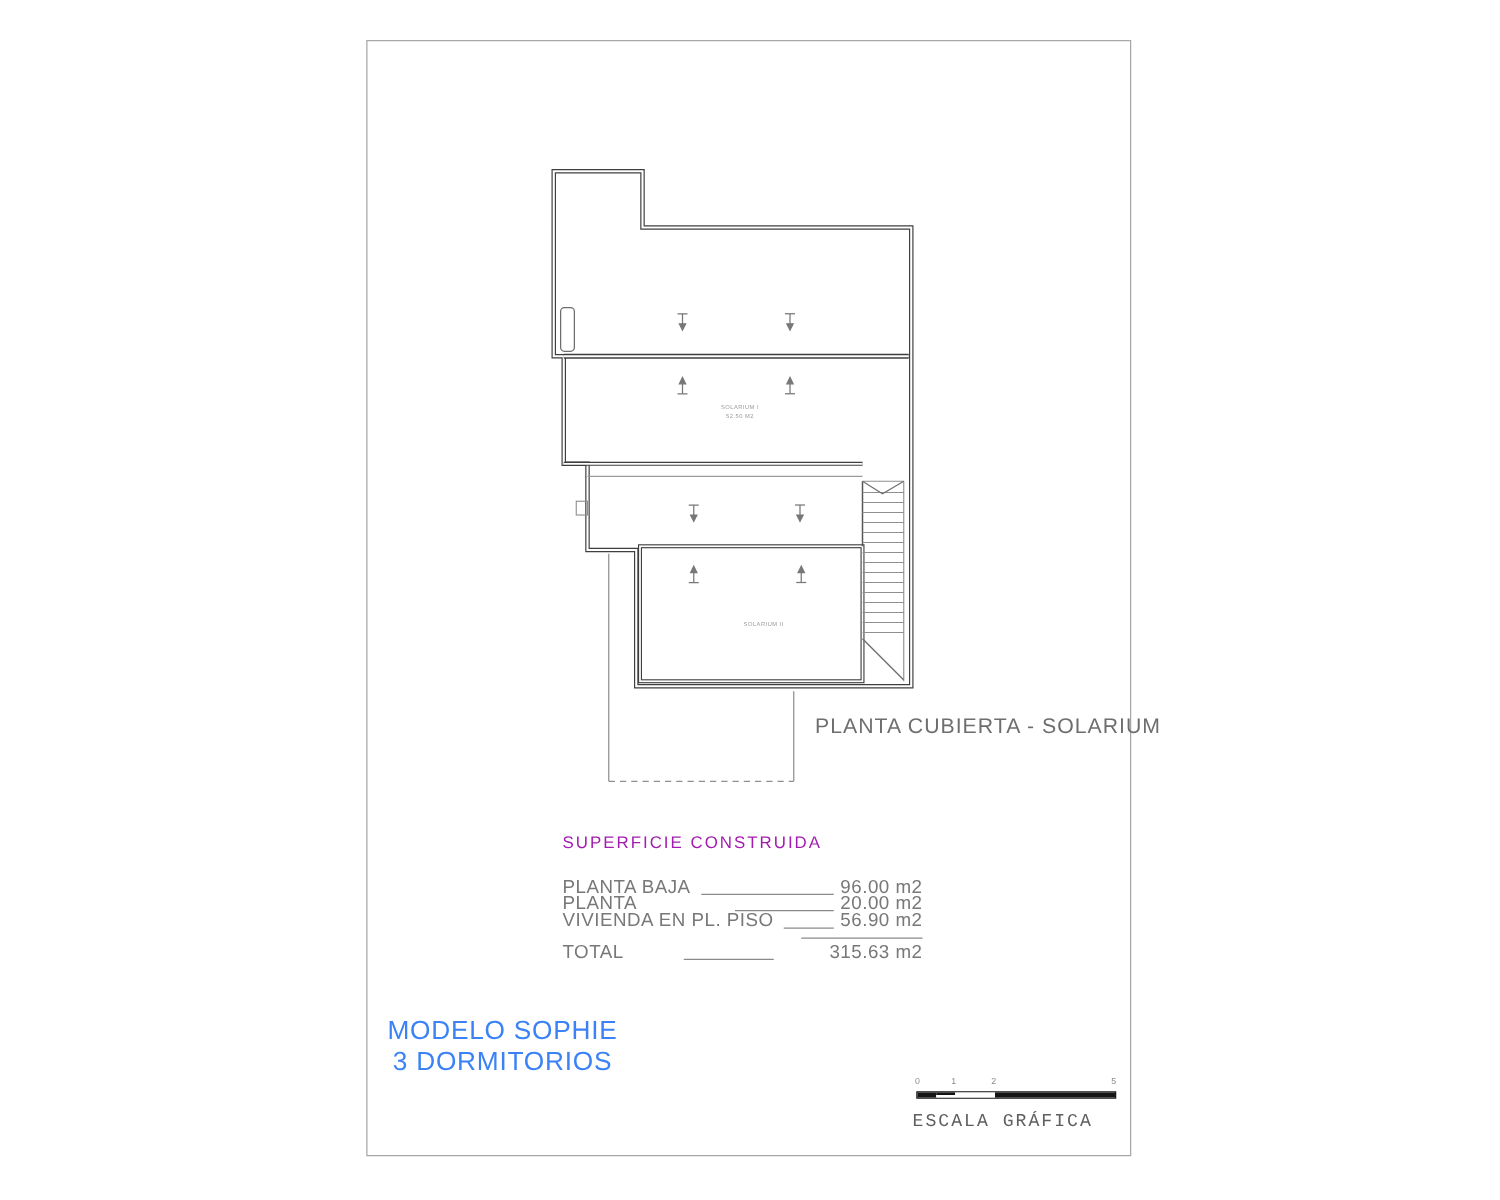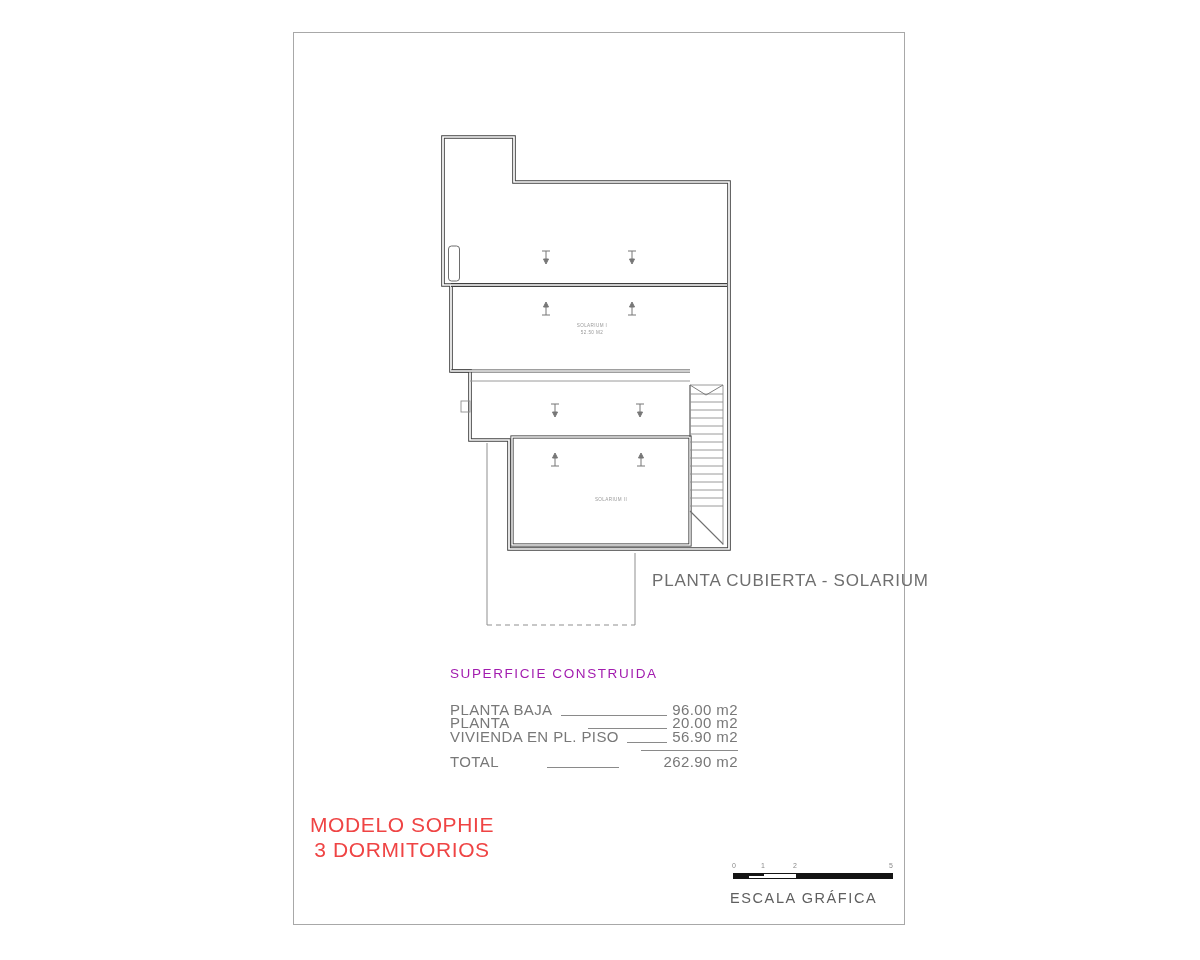--- a/index.html
+++ b/index.html
@@ -19,33 +19,33 @@
               letter-spacing:0.4px; white-space:nowrap; }
   .area-label { flex:0 0 auto; }
   .leader { flex:1 1 auto; border-bottom:1px solid #8a8a8a; margin:0 5px 2px 8px; height:1px; }
   .leader-short { margin-left:78px; }
   .area-value { flex:0 0 64px; text-align:right; }
   .sum-line { margin-left:auto; width:97px; border-top:1.2px solid #8a8a8a;
               margin-top:5px; margin-bottom:6px; }
   .total-row { margin-top:1px;gap:40px; }
 
   .model-block { position:absolute; left:302px; top:812px; width:200px; text-align:center;
-                 font-size:21px; line-height:25px; color:#ef4444; letter-spacing:0.6px; }
+                 font-size:21px; line-height:25px; color:#3b82f6; letter-spacing:0.6px; }
 
   .scalebar { position:absolute; left:733px; top:862px; width:160px; }
   .scale-ticks { position:relative; height:11px; font-size:7px; color:#8a8a8a; }
   .scale-ticks span { position:absolute; top:0; transform:translateX(-50%); }
   .tick-0 { left:1px; } .tick-1 { left:30px; } .tick-2 { left:62px; } .tick-5 { left:158px; }
   .scale-strip { display:flex; height:6px; border:1px solid #141414; background:#fff; }
   .seg-a { width:15px; background:#141414; }
   .seg-b { width:15px; background:linear-gradient(to bottom,#141414 50%,#ffffff 50%); }
   .seg-c { width:32px; background:#ffffff; }
   .seg-d { flex:1; background:#141414; }
   .scale-caption { position:absolute; left:730px; top:890px; font-size:14.5px;
-                   letter-spacing:1.6px; color:#5f5f5f; white-space:nowrap; }
+                   letter-spacing:1.6px; color:#5f5f5f; white-space:nowrap;font-family:Liberation Mono, monospace; }
 
   svg text { font-family:"Liberation Sans", sans-serif; }
 </style>
 </head>
 <body>
 
 <div class="page">
   <div class="sheet-frame"></div>
 
   <svg class="plan-svg" viewBox="430 120 310 520">
@@ -162,21 +162,21 @@
       <span class="area-label">VIVIENDA EN PL. PISO</span>
       <span class="leader"></span>
       <span class="area-value">56.90 m2</span>
     </div>
 
     <div class="sum-line"></div>
 
     <div class="area-row total-row">
       <span class="area-label">TOTAL</span>
       <span class="leader"></span>
-      <span class="area-value">262.90 m2</span>
+      <span class="area-value">315.63 m2</span>
     </div>
   </div>
 
   <div class="model-block">
     <div>MODELO SOPHIE</div>
     <div>3 DORMITORIOS</div>
   </div>
 
   <div class="scalebar">
     <div class="scale-ticks">

